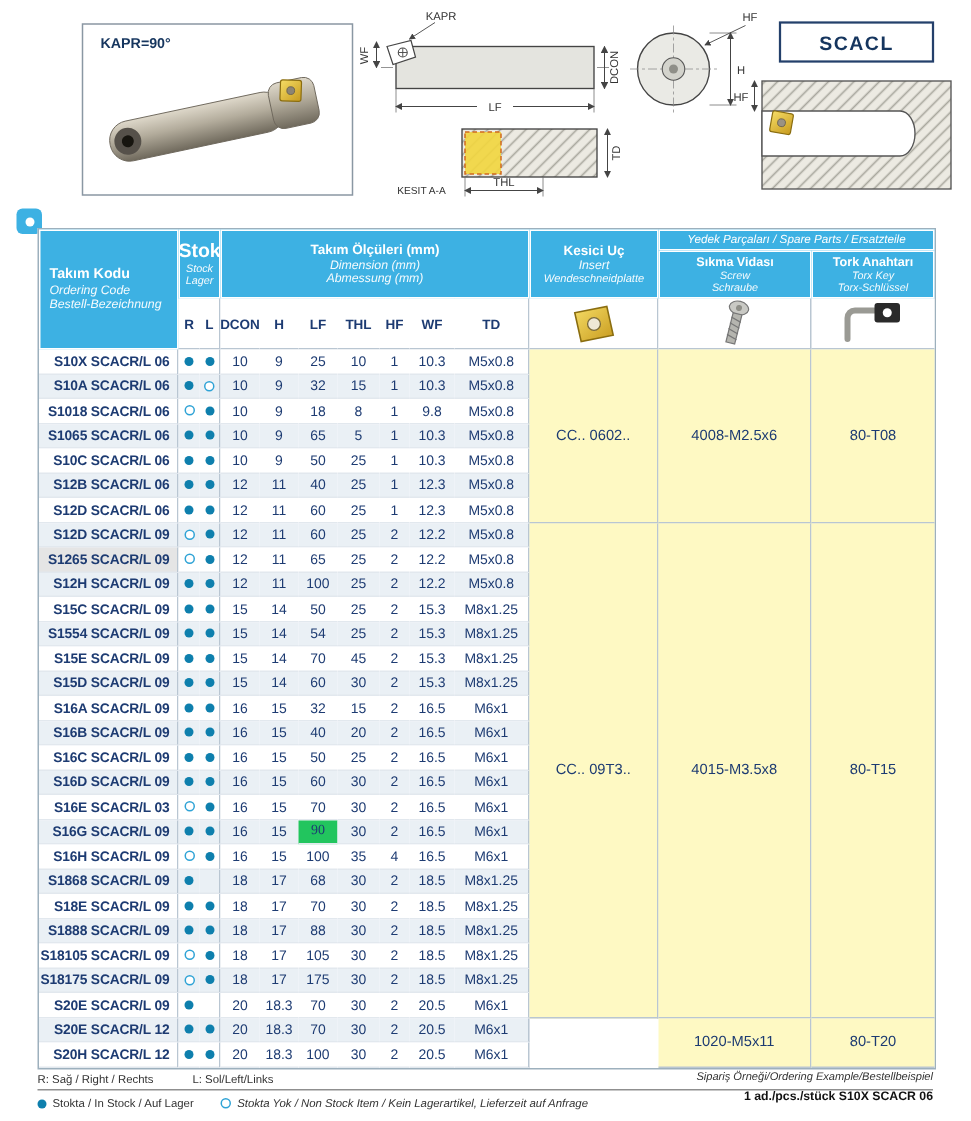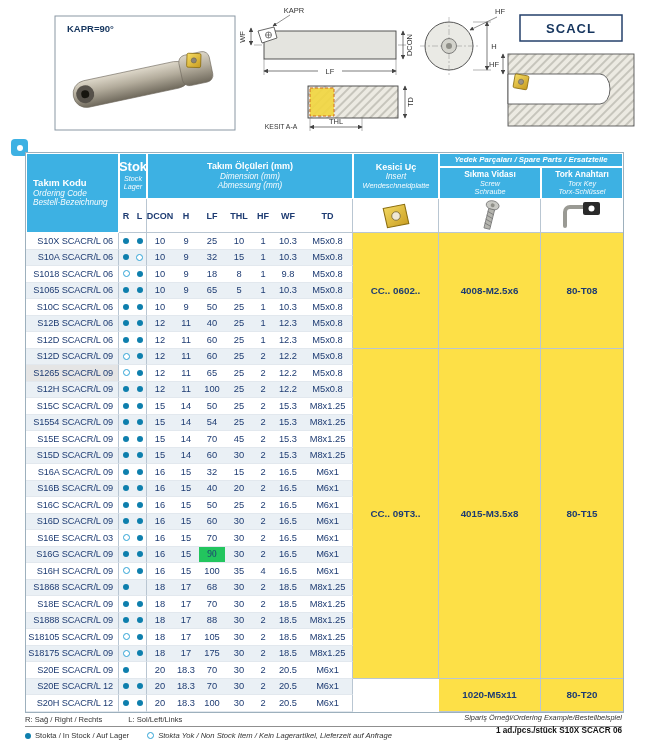--- a/index.html
+++ b/index.html
@@ -43,28 +43,28 @@
         align-items:center;justify-content:center;border-bottom:1px solid var(--line);box-sizing:border-box;}
   .vsepH{border-right:1px solid var(--line);}
   .hwrap{display:flex;flex-direction:column;box-sizing:border-box;}
   .hlab{background:var(--cyan);border:1px solid #fff;color:#fff;text-align:center;display:flex;
         flex-direction:column;justify-content:center;box-sizing:border-box;line-height:1.15;}
   .hlab.tall{height:46px;}
   .hlab.short{height:32px;}
   .icoarea{flex:1;background:#fff;display:flex;align-items:center;justify-content:center;
            border-bottom:1px solid var(--line);border-right:1px solid var(--line);box-sizing:border-box;}
   .icoarea.nor{border-right:none;}
-  .spband{font-weight:bold;font-style:italic;font-size:7.8px;}
+  .spband{font-weight:normal;font-style:italic;font-size:7.8px;}
 
   .c{display:flex;align-items:center;justify-content:center;font-size:9.3px;color:var(--navy);
      border-bottom:1px solid #e2e8ee;box-sizing:border-box;}
-  .code{justify-content:flex-end;padding-right:5px;font-weight:normal;font-size:9.2px;
+  .code{justify-content:flex-end;padding-right:5px;font-weight:bold;font-size:9.2px;
         border-right:1px solid var(--line);letter-spacing:-.1px;}
   .vsep{border-right:1px solid var(--line);}
-  .grp{background:#fde047;font-weight:bold;font-size:9.8px;border-bottom:1px solid var(--line);}
+  .grp{background:#fef9c3;font-weight:normal;font-size:9.8px;border-bottom:1px solid var(--line);}
   .dot{width:6px;height:6px;border-radius:50%;display:block;}
   .dot.filled{background:#0e7fad;}
   .dot.open{width:5px;height:5px;border:1.5px solid #2fa3d6;background:#fff;}
 
   .f1{position:absolute;left:25px;top:715px;font-size:7.6px;color:#333;display:flex;gap:26px;}
   .f2{position:absolute;left:25px;top:731px;font-size:7.6px;color:#333;display:flex;align-items:center;gap:4px;}
   .f2 .gap{width:10px;}
   .fdiv{position:absolute;left:25px;width:597px;top:726px;border-top:1px solid #8f8f8f;}
   .fr{position:absolute;right:25px;top:713px;text-align:right;}
   .fr1{font-style:italic;font-size:7.4px;color:#333;}

